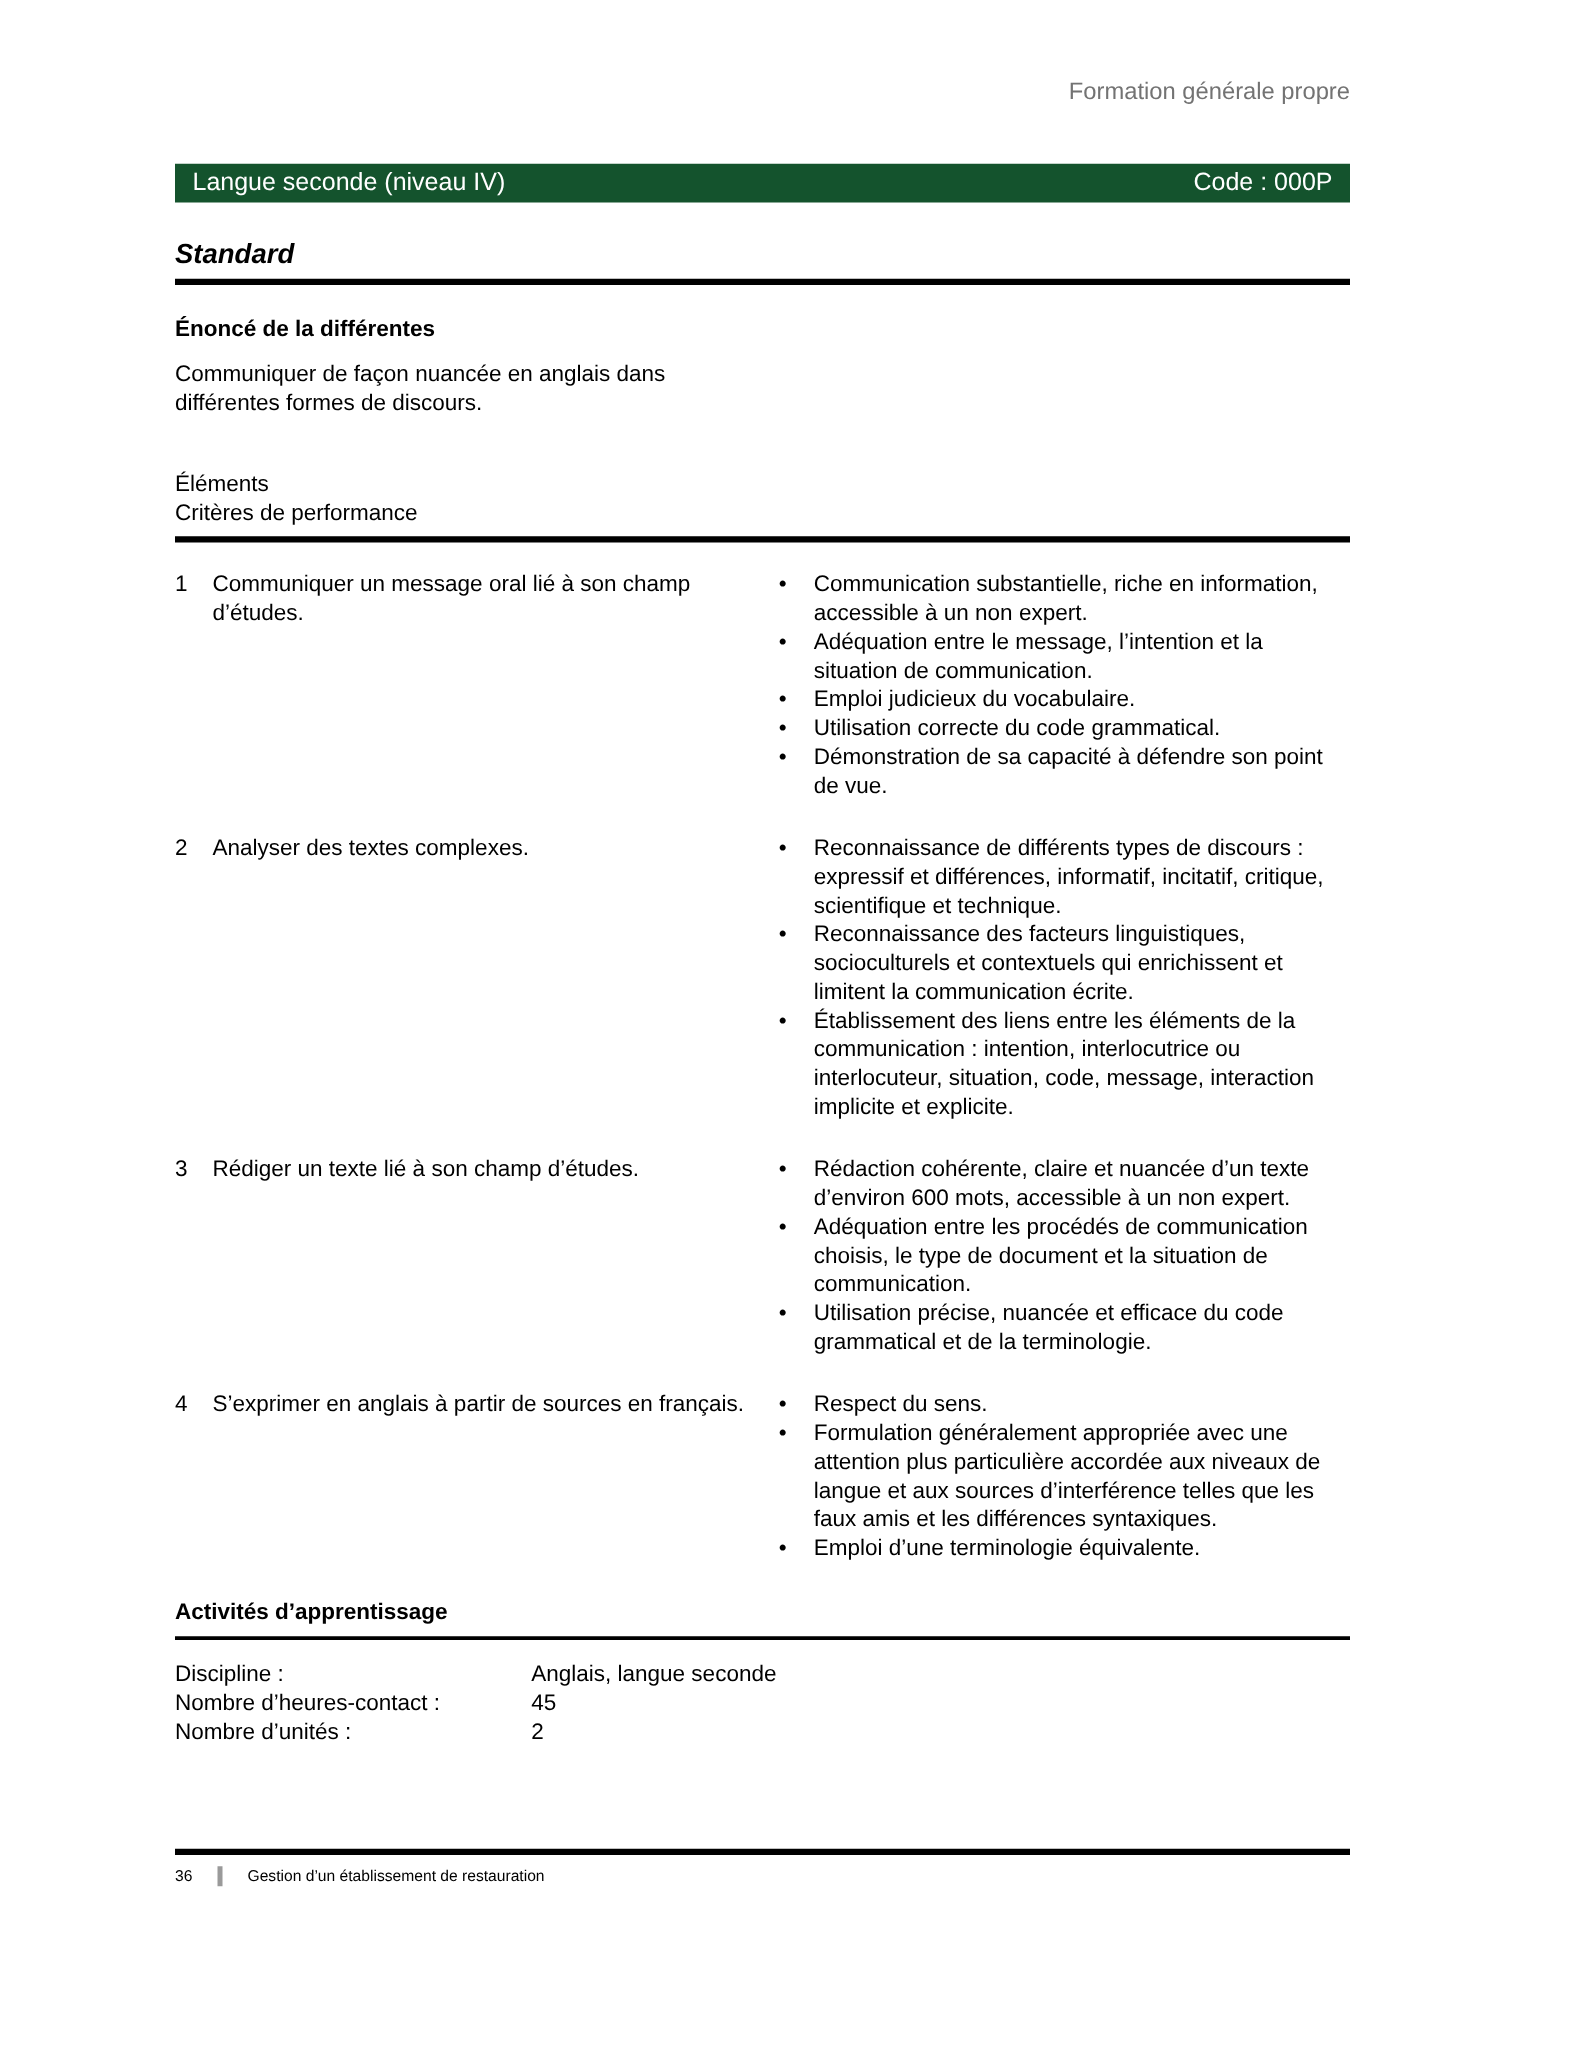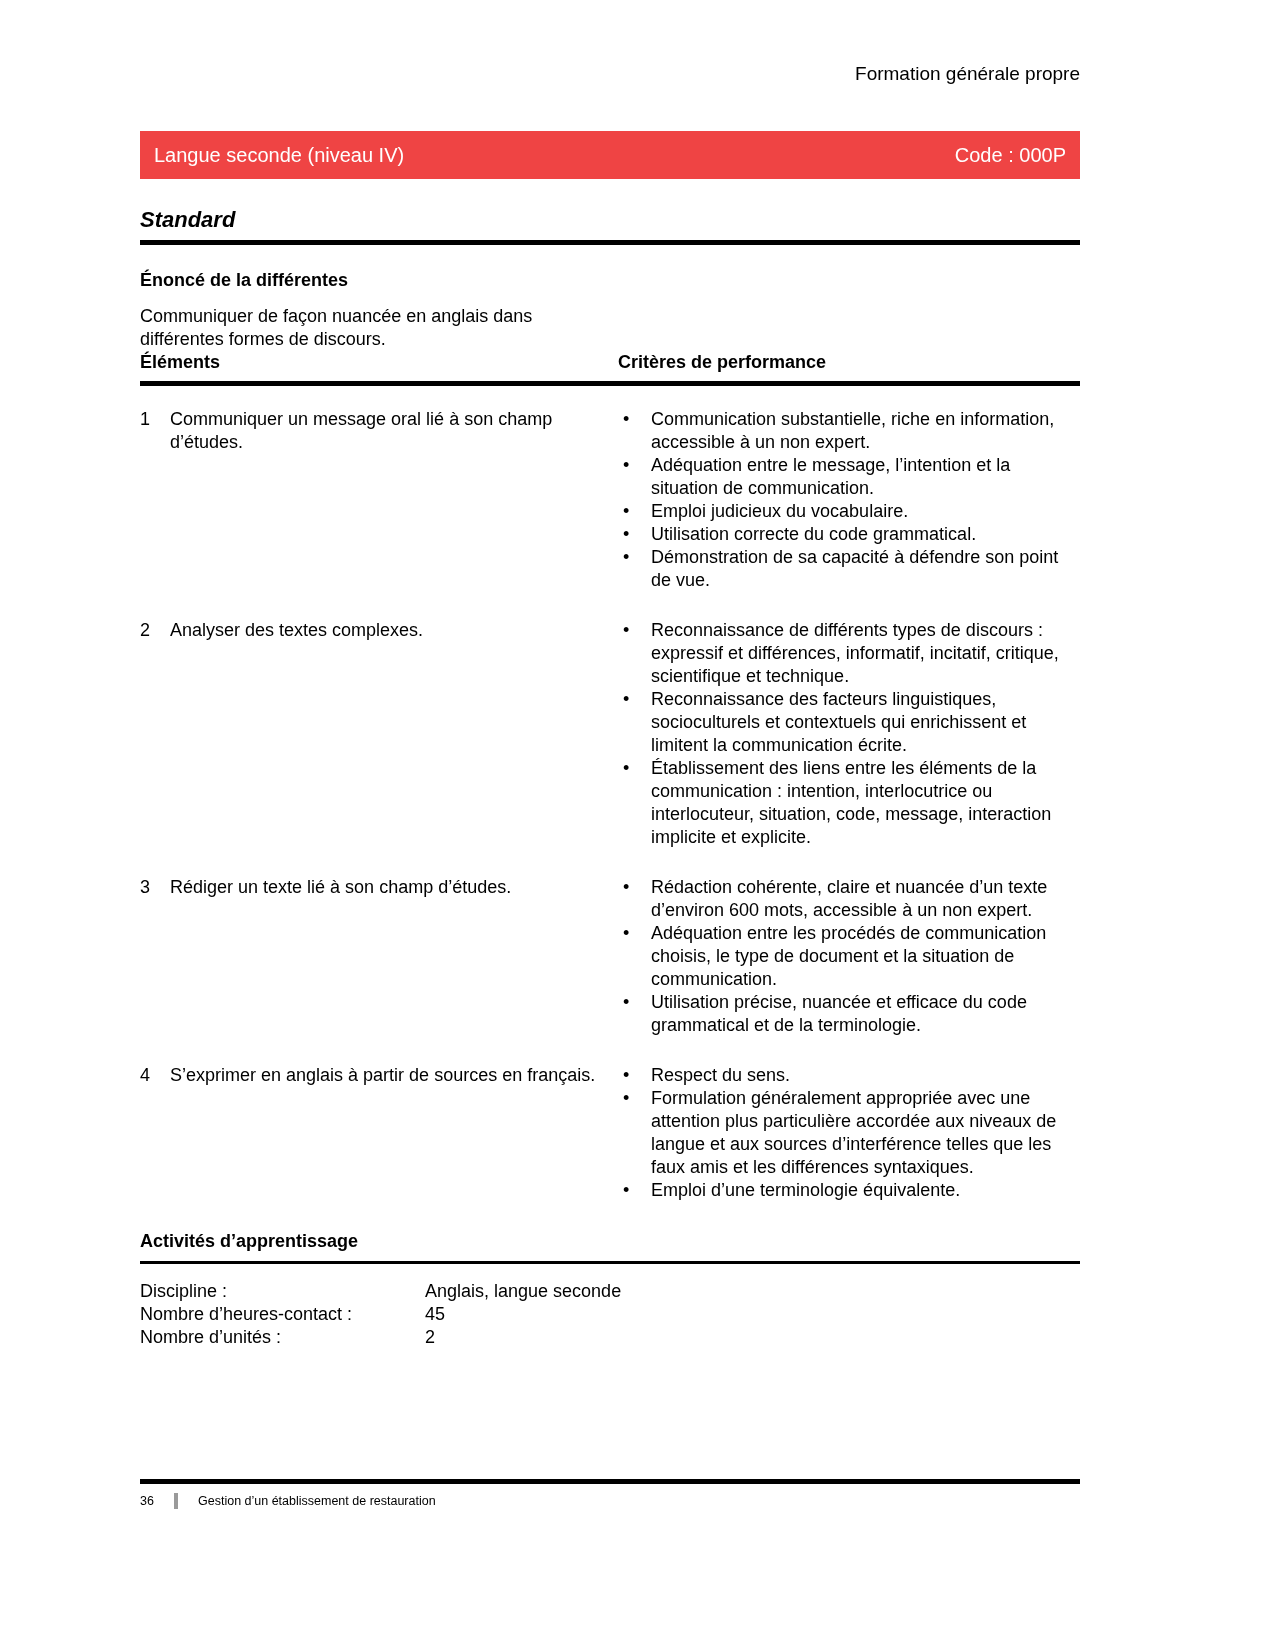--- a/index.html
+++ b/index.html
@@ -11,44 +11,44 @@
     margin: 0 auto;
     font-family: "Liberation Sans", "DejaVu Sans", sans-serif;
     font-size: 18px; line-height: 23px; color: #000;
     overflow: hidden;
   }
   .content { position: absolute; left: 140px; top: 0; width: 940px; }
 
   .header-note {
     margin-top: 62px;
     text-align: right;
-    color: #000000;
+    color: #737373;
     font-size: 19px;
   }
 
   .title-bar {
     margin-top: 46px;
-    background: #ef4444;
+    background: #14532d;
     color: #fff;
-    height: 48px;
+    height: 31px;
     display: flex; align-items: center; justify-content: space-between;
     padding: 0 14px;
     font-size: 20px;
   }
 
   .obj-std { margin-top: 28px; display: flex; font-weight: bold; font-style: italic; font-size: 22px; line-height: 26px; }
   .obj-std .left-col-head { width: 478px; padding-left: 8px; }
 
   .rule { height: 5px; background: #000; margin-top: 7px; }
   .rule-thin { height: 3px; background: #000; margin-top: 8px; }
 
   .competence-heading { margin-top: 24px; font-weight: bold; }
   .competence-statement { margin-top: 13px; width: 455px; }
 
-  .col-headers { display: flex; font-weight: bold; }
+  .col-headers { margin-top: 42px; display: flex; font-weight: normal; flex-direction: column; }
   .col-headers .left-col-head { width: 478px; }
 
   .rows { margin-top: 22px; }
   .row { display: flex; margin-bottom: 27px; }
   .row-left { width: 478px; display: flex; }
   .row-num { width: 30px; }
   .row-text { width: 442px; }
   .row-right { flex: 1; }
   .bullet { display: flex; }
   .bullet .dot { width: 33px; padding-left: 5px; }

